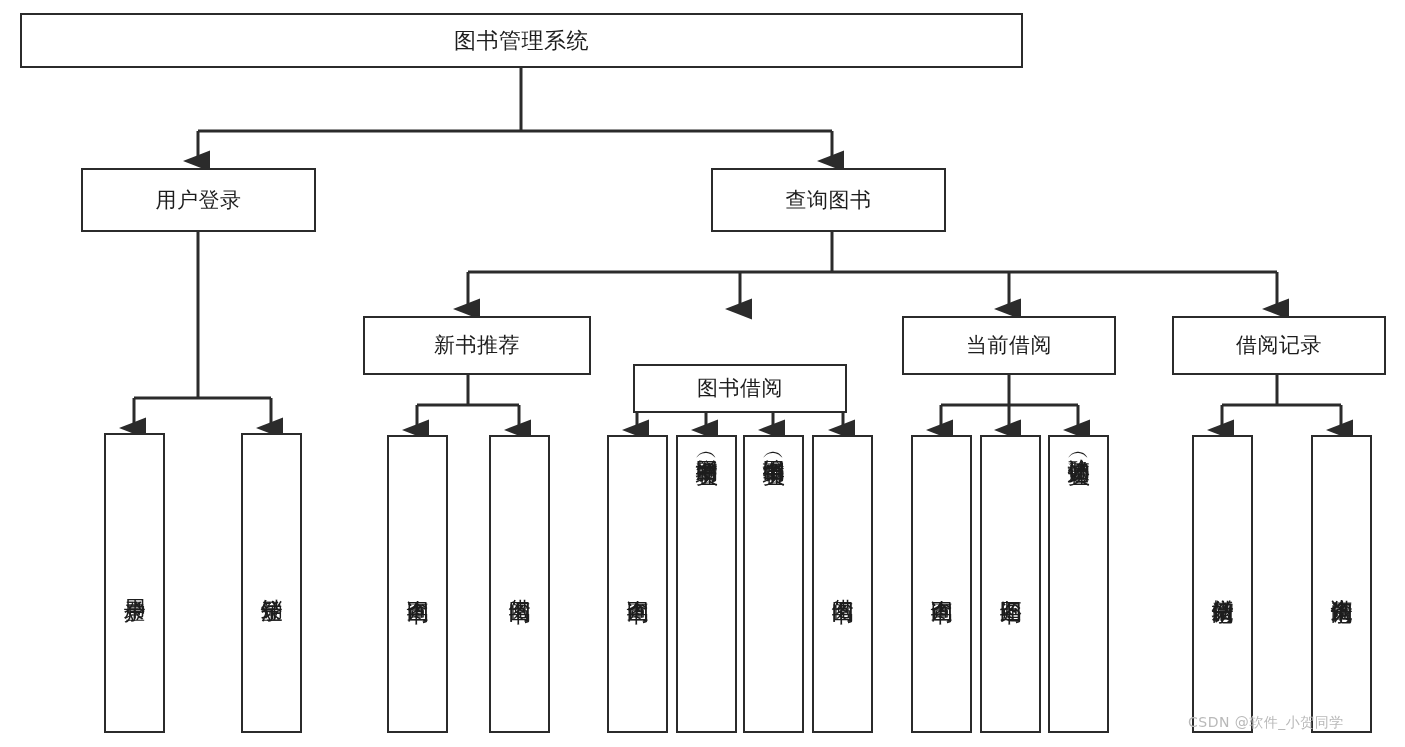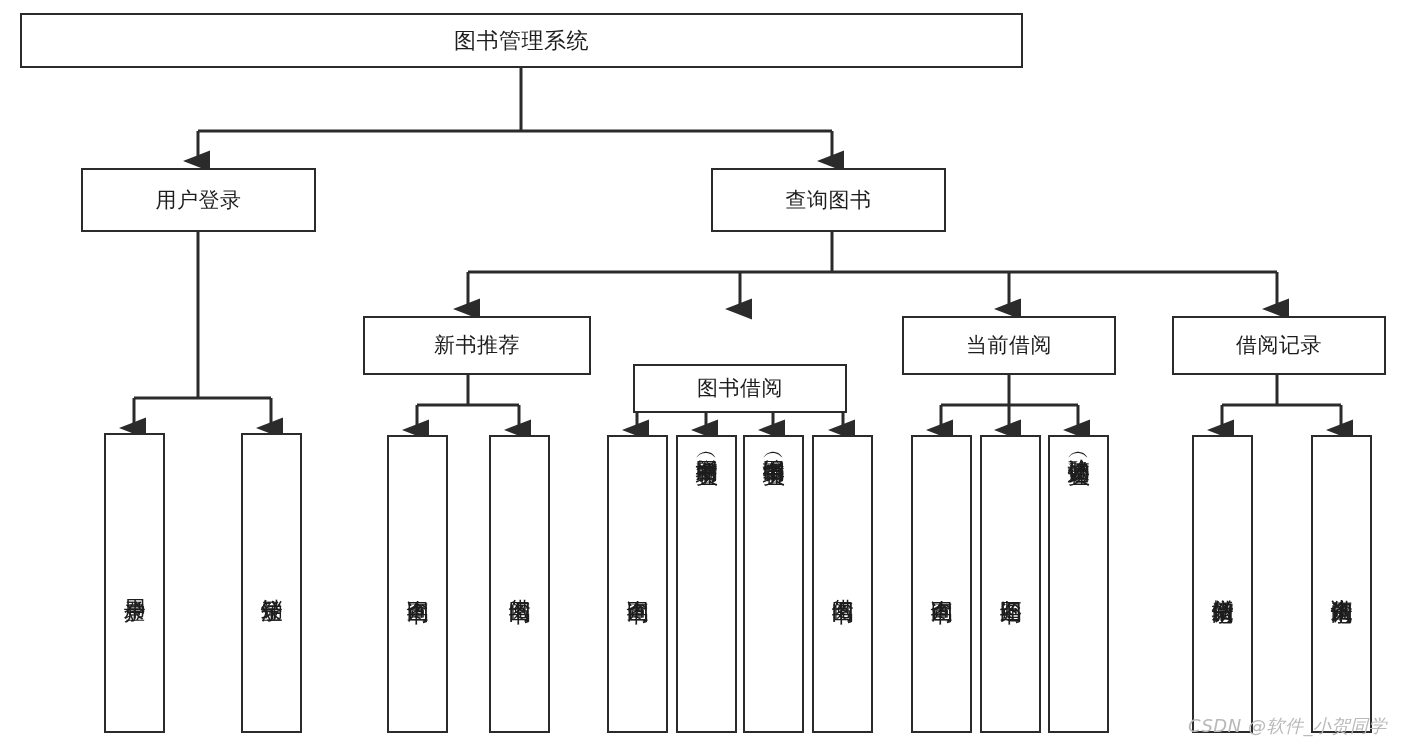--- a/index.html
+++ b/index.html
@@ -63,26 +63,25 @@
     margin-bottom: auto;
   }
   .node.leaf.top .label {
     margin-top: 4px;
     margin-bottom: auto;
   }
   .watermark {
     position: absolute;
     left: 1188px;
     top: 714px;
-    font-size: 18px;
+    font-size: 14px;
     color: #b9b9b9;
     letter-spacing: 0.5px;
     z-index: 3;
     white-space: nowrap;
-    font-style: italic;
   }
 </style>
 </head>
 <body>
 
 <div id="canvas">
 
   <svg class="edges" viewBox="0 0 1405 747" width="1405" height="747" aria-hidden="true">
     <defs>
       <marker id="arrow" markerWidth="10" markerHeight="10" refX="3.2" refY="4" orient="auto" markerUnits="strokeWidth">

